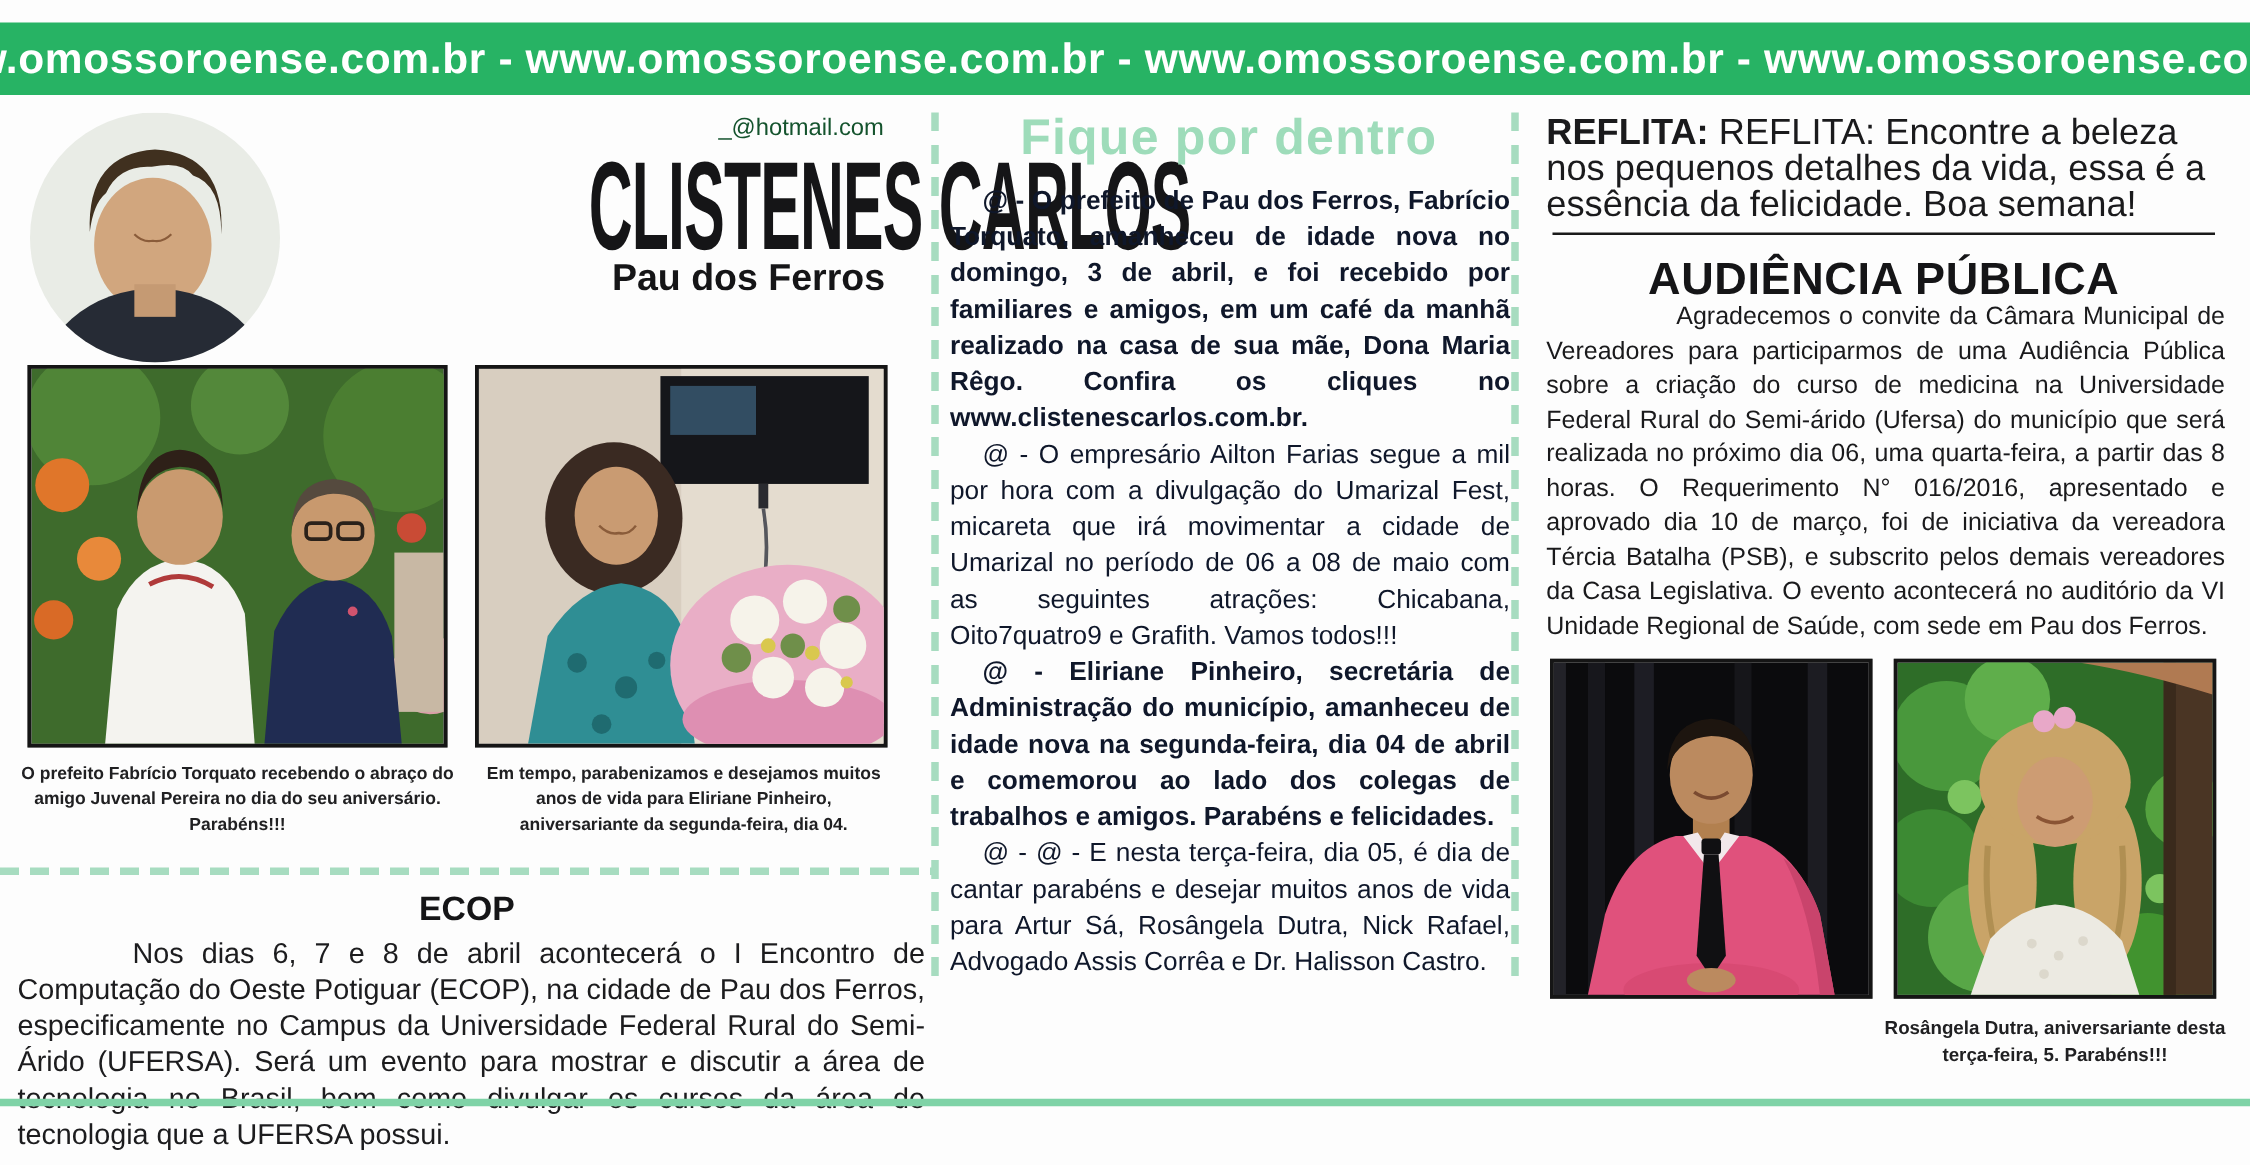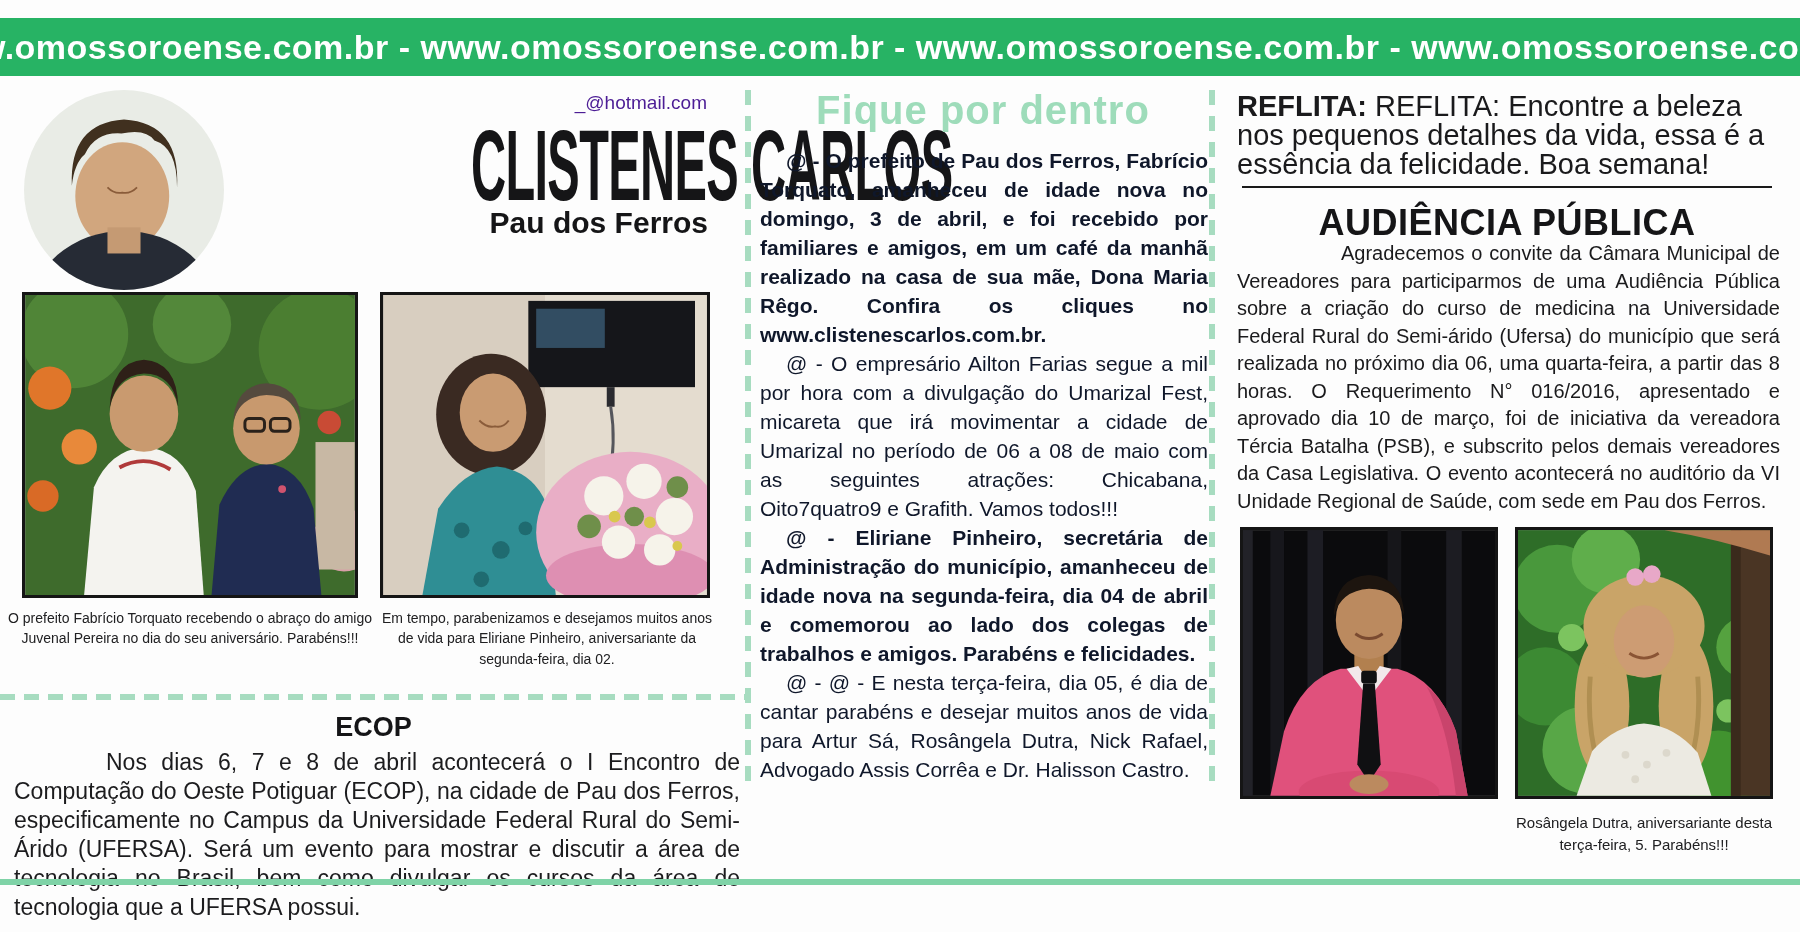--- a/index.html
+++ b/index.html
@@ -6,31 +6,31 @@
   #page{position:relative;width:1800px;height:932px;background:#fdfdfd;overflow:hidden;
         font-family:"Liberation Sans","DejaVu Sans",sans-serif;color:#1c1c1e;}
 
   
   .banner{position:absolute;left:0;top:18px;width:1800px;height:58px;background:#27b364;
           display:flex;align-items:center;justify-content:center;overflow:hidden;}
   .banner span{color:#ffffff;font-size:34px;font-weight:700;white-space:nowrap;letter-spacing:.5px;}
 
   
   .avatar{position:absolute;left:24px;top:90px;width:200px;height:200px;border-radius:50%;overflow:hidden;}
-  .email{position:absolute;left:255px;top:92px;width:452px;text-align:right;font-size:19px;color:#4c1d95;}
+  .email{position:absolute;left:255px;top:92px;width:452px;text-align:right;font-size:19px;color:#14532d;}
   .name-wrap{position:absolute;left:200px;top:118px;width:508px;text-align:left;height:96px;}
   .name-wrap span{display:inline-block;font-size:76px;font-weight:700;line-height:96px;letter-spacing:-1px;
                   color:#151517;transform:scale(0.64,1.32);transform-origin:100% 50%;white-space:nowrap;}
   .location{position:absolute;left:230px;top:206px;width:478px;text-align:right;
             font-size:30px;font-weight:700;color:#151517;}
 
   
   .photo{position:absolute;border:3px solid #151515;box-sizing:border-box;background:#888;}
   .photo svg{display:block;width:100%;height:100%;}
-  .caption{position:absolute;text-align:center;font-size:14px;font-weight:400;line-height:1.45;color:#202022;}
+  .caption{position:absolute;text-align:center;font-size:14px;font-weight:700;line-height:1.45;color:#202022;}
 
   
   .hdash{position:absolute;left:0;top:694px;width:747px;height:6px;
          background:repeating-linear-gradient(90deg,#a7dcc0 0 15px,transparent 15px 24px);}
   .vdash{position:absolute;top:90px;height:692px;width:6px;
          background:repeating-linear-gradient(180deg,#a7dcc0 0 15px,transparent 15px 26px);}
   .vdash.left{left:745px;} .vdash.right{left:1209px;}
   .hline{position:absolute;left:1242px;top:186px;width:530px;height:2px;background:#1a1a1a;}
   .bottom-rule{position:absolute;left:0;top:879px;width:1800px;height:6px;background:#7fd3a7;}
 
@@ -130,21 +130,21 @@
       <circle cx="282" cy="260" r="16" fill="#f6f3ea"></circle>
       <circle cx="210" cy="236" r="12" fill="#6f8f4a"></circle>
         <circle cx="300" cy="196" r="11" fill="#6f8f4a"></circle>
       <circle cx="256" cy="226" r="10" fill="#6f8f4a"></circle>
       <circle cx="236" cy="226" r="6" fill="#d9c84e"></circle>
         <circle cx="272" cy="232" r="6" fill="#d9c84e"></circle>
       <circle cx="300" cy="256" r="5" fill="#d9c84e"></circle>
     </svg>
   </div>
   <div class="caption" style="left:8px;top:608px;width:364px;">O prefeito Fabrício Torquato recebendo o abraço do amigo Juvenal Pereira no dia do seu aniversário. Parabéns!!!</div>
-  <div class="caption" style="left:382px;top:608px;width:330px;">Em tempo, parabenizamos e desejamos muitos anos de vida para Eliriane Pinheiro, aniversariante da segunda-feira, dia 02.</div>
+  <div class="caption" style="left:382px;top:608px;width:330px;">Em tempo, parabenizamos e desejamos muitos anos de vida para Eliriane Pinheiro, aniversariante da segunda-feira, dia 04.</div>
 
   <div class="hdash"></div>
   <div class="vdash left"></div>
   <div class="vdash right"></div>
 
   <div class="ecop-title">ECOP</div>
   <div class="ecop-body">Nos dias 6, 7 e 8 de abril acontecerá o I Encontro de Computação do Oeste Potiguar (ECOP), na cidade de Pau dos Ferros, especificamente no Campus da Universidade Federal Rural do Semi-Árido (UFERSA). Será um evento para mostrar e discutir a área de tecnologia no Brasil, bem como divulgar os cursos da área de tecnologia que a UFERSA possui.</div>
 
   <div class="fique-title">Fique por dentro</div>
   <div class="fique">

